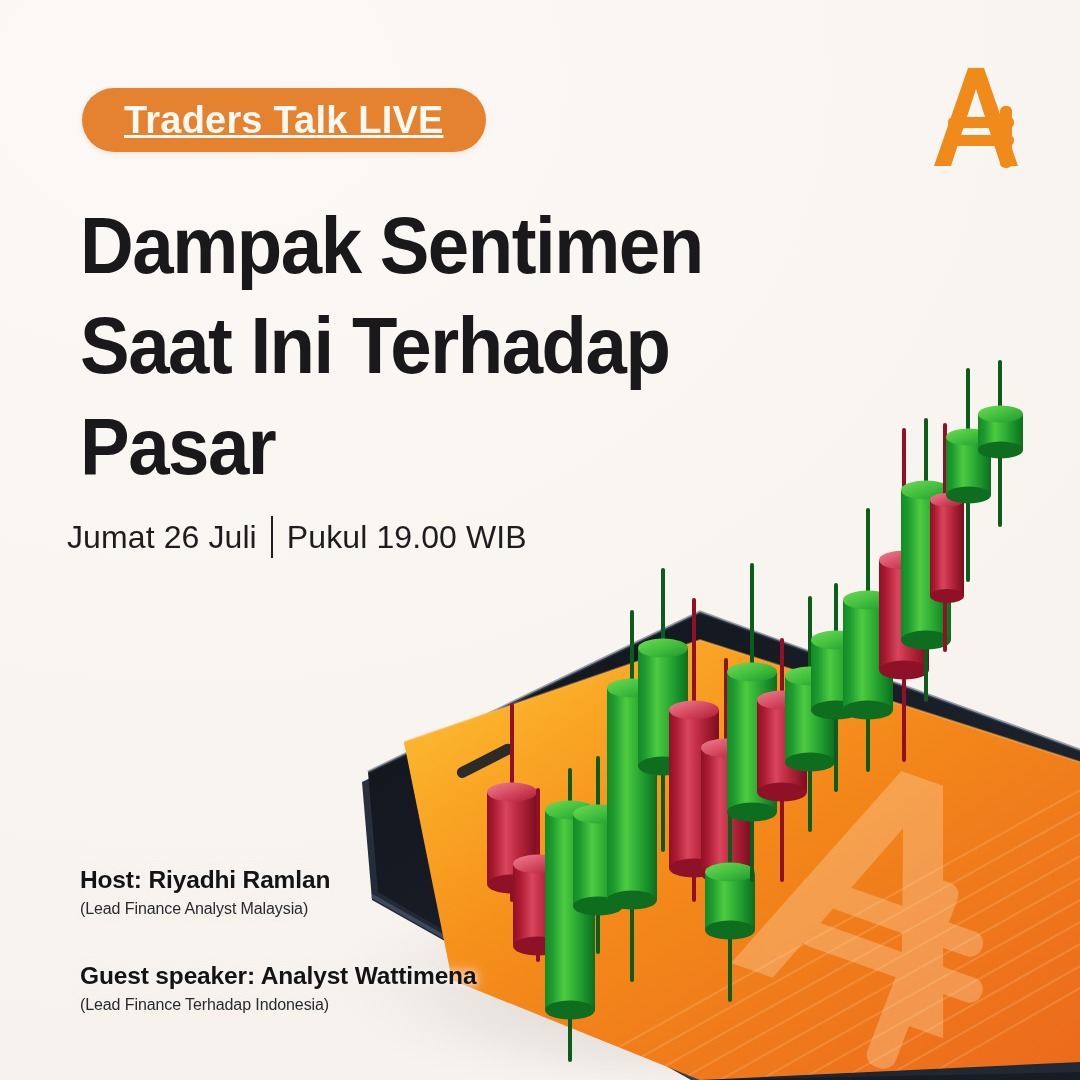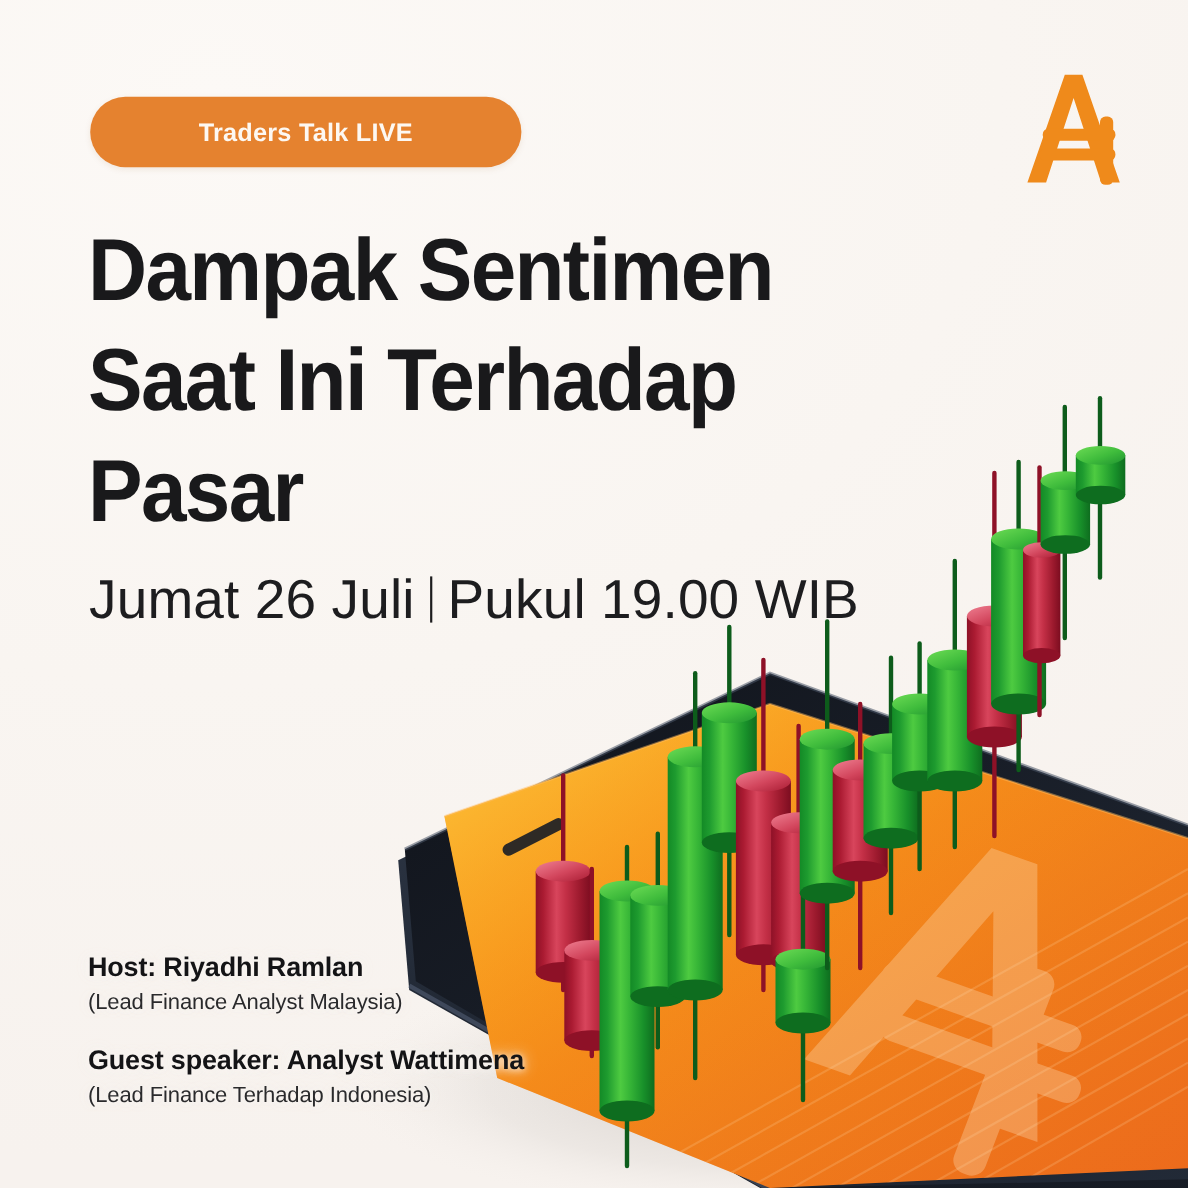--- a/index.html
+++ b/index.html
@@ -21,60 +21,60 @@
   #badge{
     position:absolute;left:82px;top:88px;
     height:64px;min-width:392px;box-sizing:border-box;
     display:flex;align-items:center;justify-content:center;
     padding:0 42px;
     background:#e5822f;
     border-radius:34px;
     box-shadow:0 2px 6px rgba(140,80,20,.10);
   }
   #badge .txt{
-    color:#fdf8f2;font-size:23px;font-weight:bold;
-    letter-spacing:.2px;white-space:nowrap;
+    color:#fdf8f2;font-size:38px;font-weight:bold;
+    letter-spacing:.2px;white-space:nowrap;text-decoration:underline;
   }
 
   
   #logo{position:absolute;left:930px;top:62px;width:104px;height:108px;}
 
   
   #headline{
     position:absolute;left:80px;top:196px;width:760px;
     color:#19191b;
     font-size:80px;line-height:1.255;
     font-weight:bold;
     letter-spacing:-1.6px;
     transform:scaleX(.93);transform-origin:left top;
   }
   #headline .ln{display:block;white-space:nowrap;}
 
   
   #dateline{
-    position:absolute;left:81px;top:516px;
-    color:#1d1d1f;font-size:50px;font-weight:normal;
+    position:absolute;left:67px;top:516px;
+    color:#1d1d1f;font-size:32px;font-weight:normal;
     letter-spacing:.1px;white-space:nowrap;
     display:flex;align-items:center;gap:14px;
   }
   #dateline .sep{
     display:inline-block;width:2px;height:42px;background:#1d1d1f;
   }
 
   
   #presenters{position:absolute;left:80px;top:866px;width:520px;z-index:7;}
-  #presenters .grp{margin-bottom:28px;}
+  #presenters .grp{margin-bottom:44px;}
   #presenters .grp:last-child{margin-bottom:0;}
   #presenters .nm{
     font-size:24.5px;font-weight:bold;color:#141416;
     letter-spacing:-.15px;white-space:nowrap;margin-bottom:6px;
     text-shadow:0 1px 7px rgba(250,246,242,.95),0 0 14px rgba(250,246,242,.9);
   }
   #presenters .rl{
-    font-size:20px;font-weight:normal;color:#2a2a2c;
+    font-size:16px;font-weight:normal;color:#2a2a2c;
     letter-spacing:-.1px;white-space:nowrap;
     text-shadow:0 1px 7px rgba(250,246,242,.95),0 0 14px rgba(250,246,242,.9);
   }
 
   
   #art{position:absolute;left:0;top:0;width:1080px;height:1080px;
        pointer-events:none;}
 </style>
 </head>
 <body>

